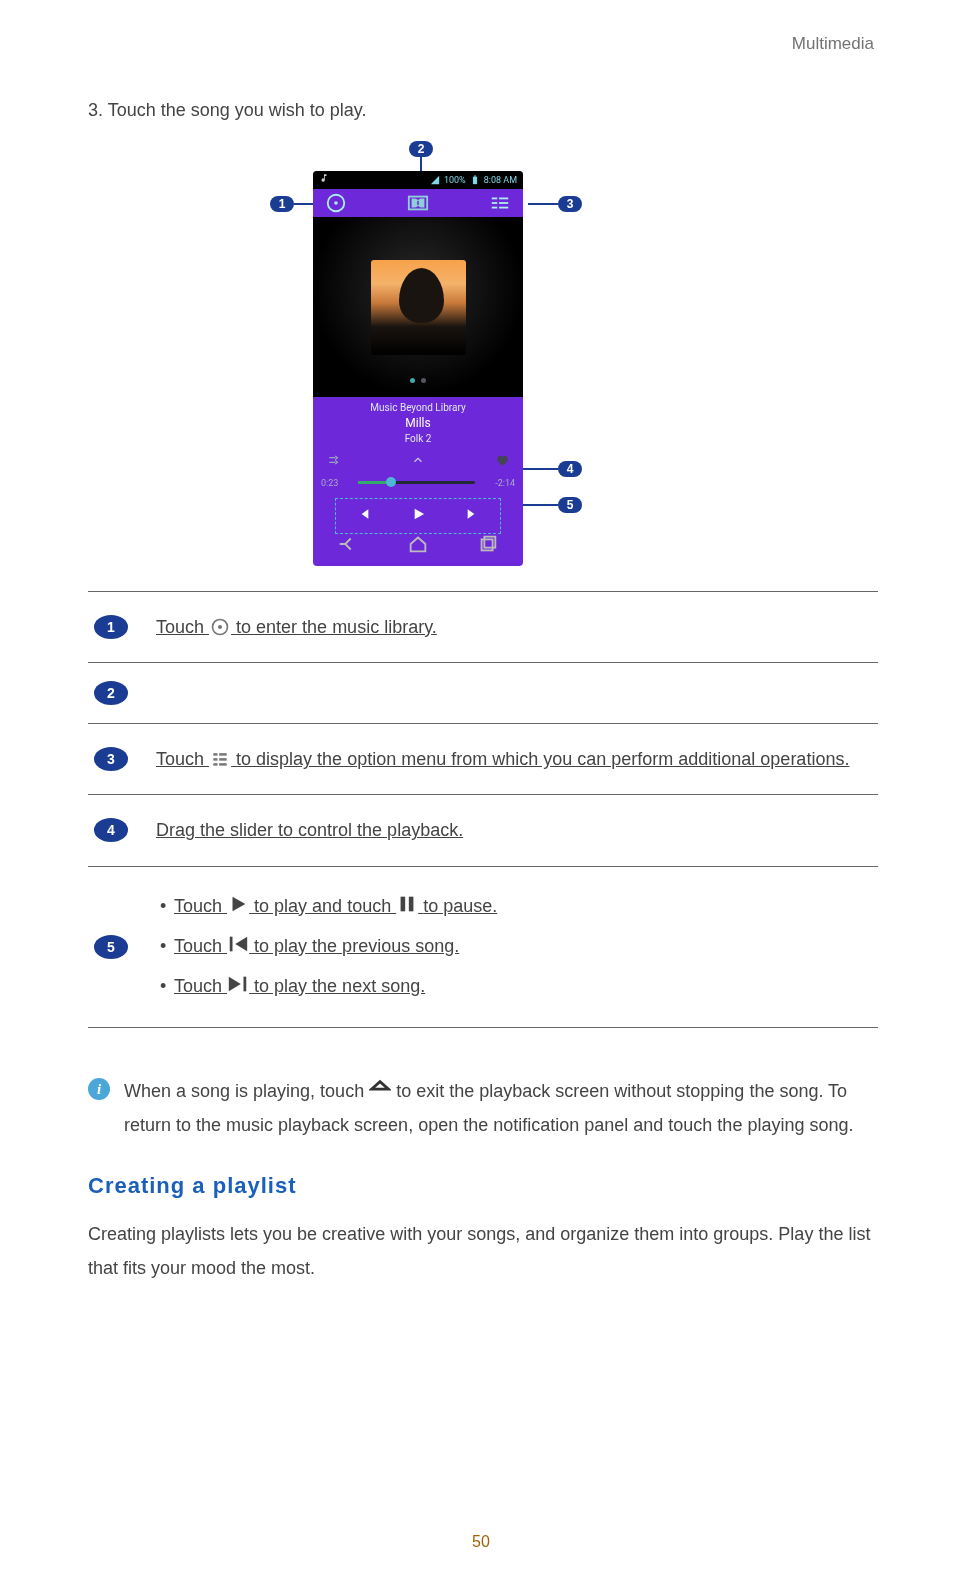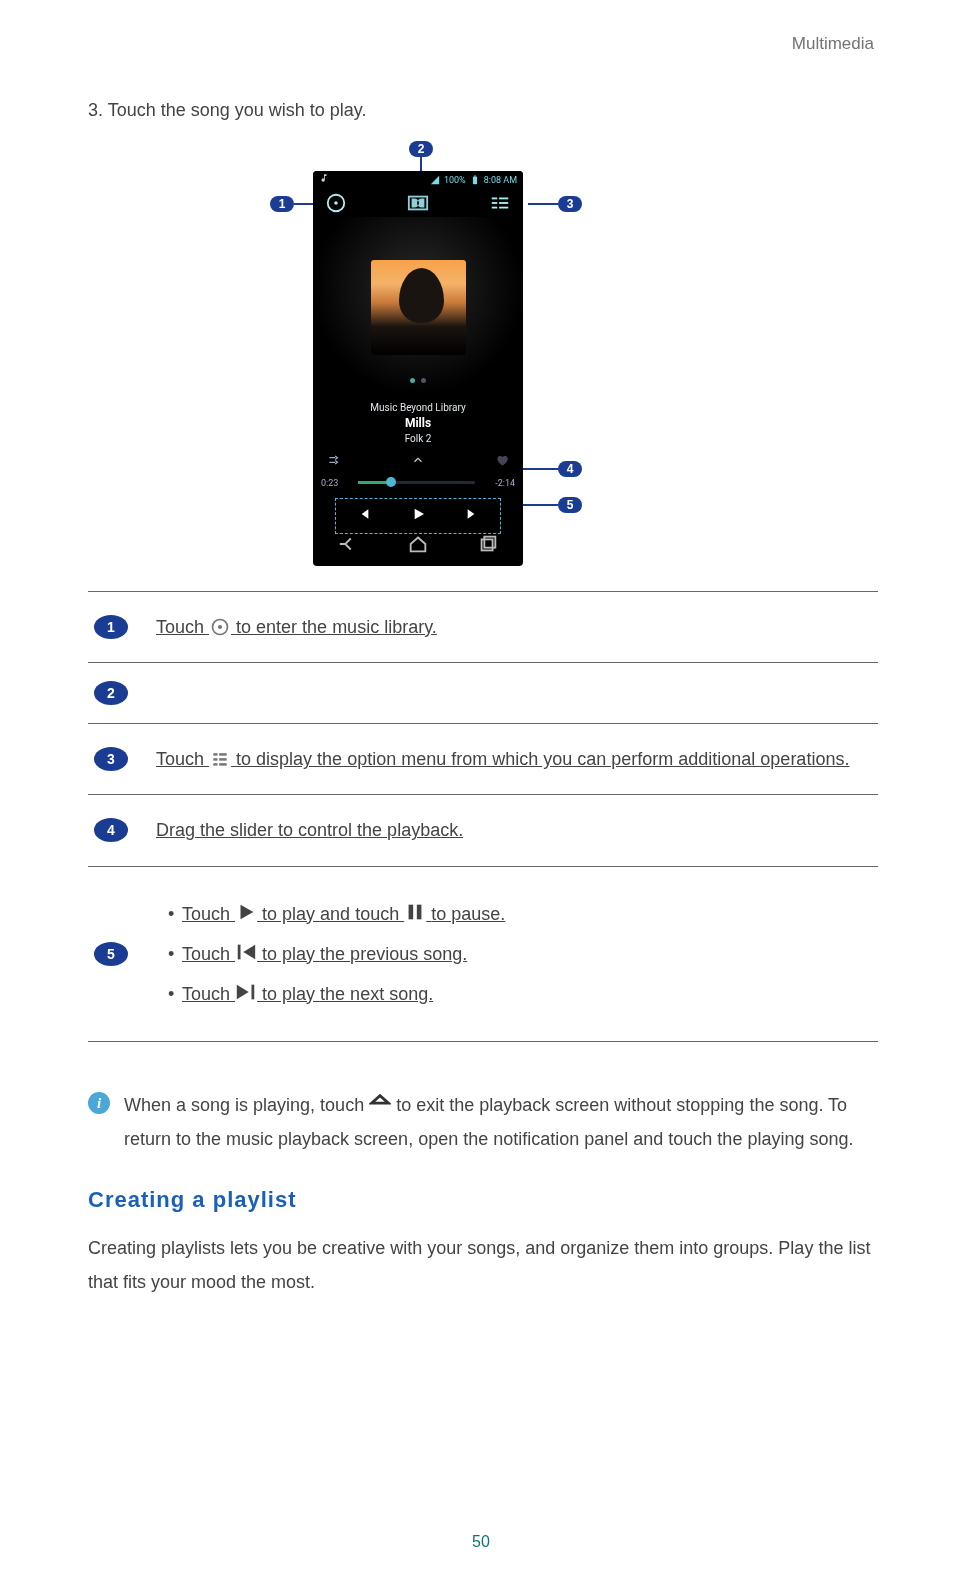--- a/index.html
+++ b/index.html
@@ -20,21 +20,21 @@
   .screenshot-area{
     width:100%;
     height:420px;
     position:relative;
     margin-bottom:20px;
   }
 
   
   .phone{
     position:absolute;left:225px;top:20px;
-    width:210px;height:395px;background:#000000;border-radius:4px;
+    width:210px;height:395px;background:#6d28d9;border-radius:4px;
     overflow:hidden;
     font-family:Roboto,Arial,sans-serif;
   }
   .status-bar{
     height:18px;background:#000;color:#7bd8e6;font-size:9px;
     display:flex;justify-content:flex-end;align-items:center;
     padding:0 6px;gap:4px;
   }
   .status-bar svg{width:10px;height:10px;}
   .status-left-music{position:absolute;left:6px;top:2px;color:#ccc;}
@@ -61,21 +61,21 @@
   .album-art .silhouette{
     position:absolute;left:28px;top:8px;width:45px;height:55px;
     background:#1a1410;
     border-radius:50% 50% 45% 45% / 60% 60% 40% 40%;
   }
   .album-area .dot-row{position:absolute;bottom:14px;left:0;right:0;display:flex;justify-content:center;gap:6px;}
   .album-area .dot{width:5px;height:5px;border-radius:50%;background:#4aa;}
   .album-area .dot.dim{background:#556;}
 
   .song-meta{text-align:center;color:#dfe6ea;font-size:10px;line-height:1.4;margin-top:4px;margin-bottom:6px;}
-  .song-meta .title{font-weight:bold;font-size:12px;color:#fff;}
+  .song-meta .title{font-weight:normal;font-size:12px;color:#fff;}
 
   .icon-row2{
     display:flex;align-items:center;justify-content:space-between;
     padding:0 14px;color:#9ab;height:20px;font-size:11px;
   }
   .icon-row2 svg{width:14px;height:14px;}
 
   .seek-row{display:flex;align-items:center;padding:6px 8px;gap:20px;font-size:9px;color:#aac;}
   .seek-row .track{flex:1;position:relative;height:3px;background:#222a33;border-radius:2px;}
   .seek-row .track .fill{position:absolute;left:0;top:0;bottom:0;width:28%;background:#3a6;}
@@ -125,21 +125,21 @@
   .legend .row.row5 .badge{align-self:center;}
   .legend .row .desc{
     flex:1;font-size:18px;color:#444;line-height:1.9;text-decoration:underline;
   }
   .inline-icon{
     display:inline-flex;vertical-align:-4px;
     width:22px;height:22px;align-items:center;justify-content:center;
   }
   .inline-icon svg{width:20px;height:20px;}
   .big-inline svg{width:24px;height:24px;}
-  .desc ul{list-style:none;padding:0;margin:12px;}
+  .desc ul{list-style:none;padding:0;margin:4px;}
   .desc li{position:relative;padding-left:14px;margin-bottom:6px;}
   .desc li::before{content:"•";position:absolute;left:0;top:0;color:#444;}
 
   
   .info-block{
     display:flex;align-items:flex-start;gap:14px;
     margin-top:46px;font-size:18px;line-height:1.9;color:#444;
   }
   .info-block .info-icon{
     flex:0 0 22px;width:22px;height:22px;border-radius:50%;
@@ -152,21 +152,21 @@
 
   .section-heading{
     color:#1a5fba;font-size:22px;font-weight:bold;
     letter-spacing:1px;
     margin-top:30px;margin-bottom:18px;
   }
   .body-para{font-size:18px;line-height:1.9;color:#444;}
 
   .page-number{
     position:absolute;left:8px;right:0;bottom:26px;text-align:center;
-    font-size:16px;color:#0f766e;
+    font-size:16px;color:#a16207;
   }
 </style>
 </head>
 <body>
 
 <div class="page-header">Multimedia</div>
 
 <div class="main-column">
 
   <div class="step-line">

